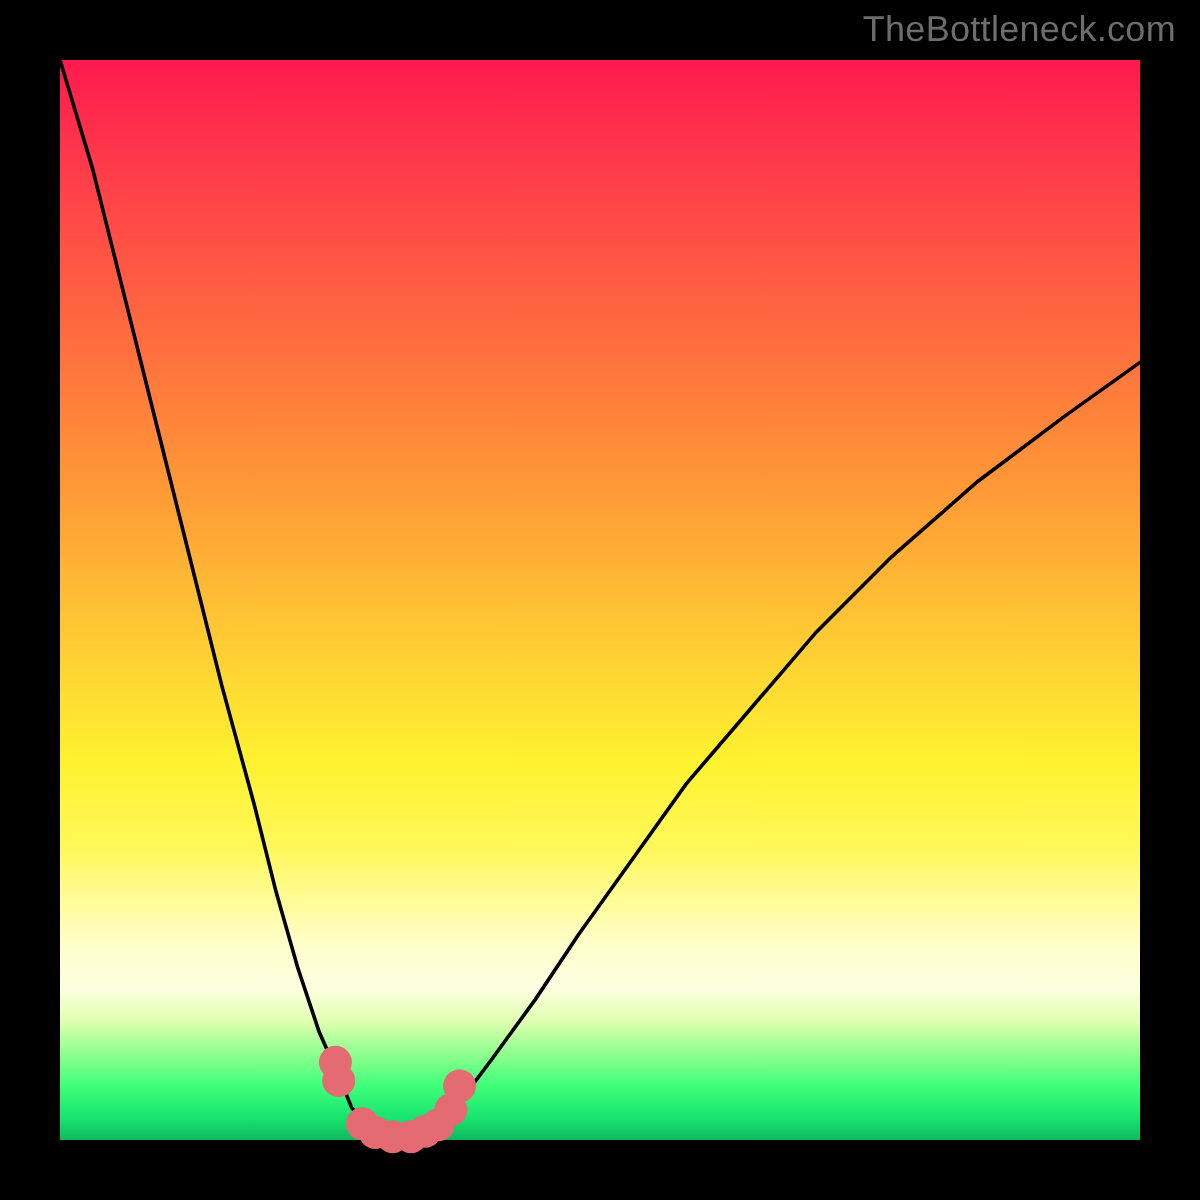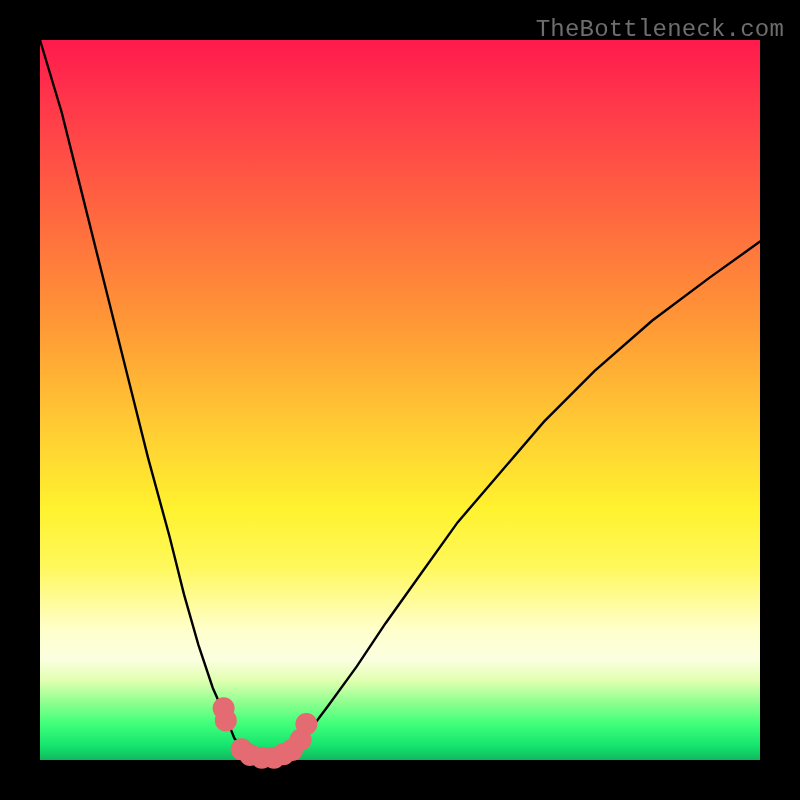--- a/index.html
+++ b/index.html
@@ -37,23 +37,23 @@
       #fcffe0 86%,
       #e0ffb0 89%,
       #8fff8f 92%,
       #3fff7a 95%,
       #16e46e 98%,
       #0fb85e 100%
     );
   }
   .watermark {
     position: absolute;
-    top: 16px;
+    top: 6px;
     right: 16px;
-    font-family: Liberation Mono, monospace;
+    font-family: Liberation Sans, sans-serif;
     font-size: 24px;
     color: #6d6d6d;
     font-weight: 500;
     letter-spacing: 0.2px;
     user-select: none;
   }
   svg.curve {
     position: absolute;
     left: 0;
     top: 0;

